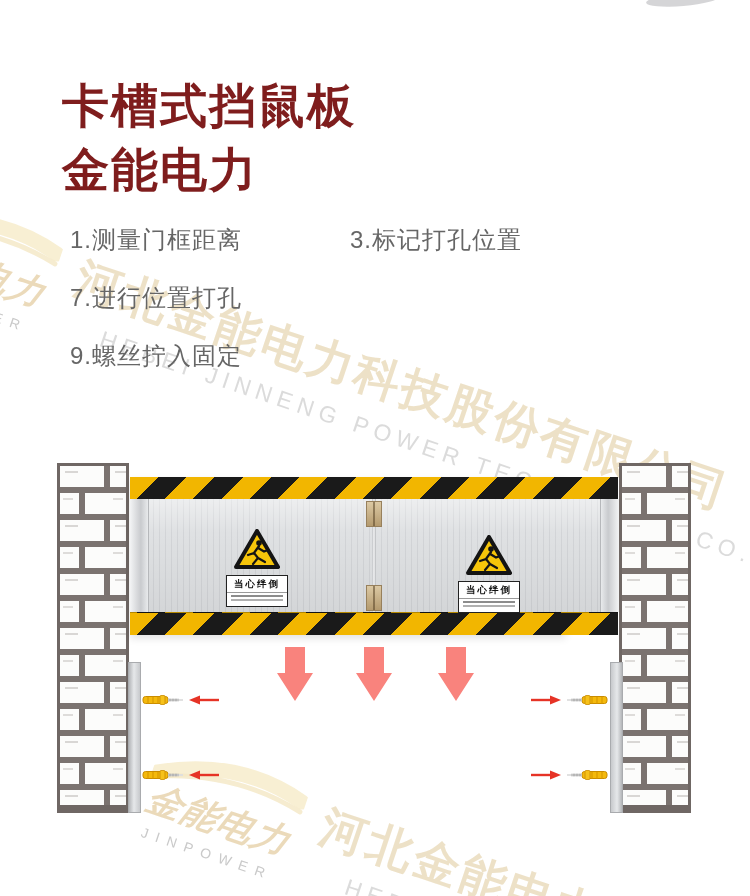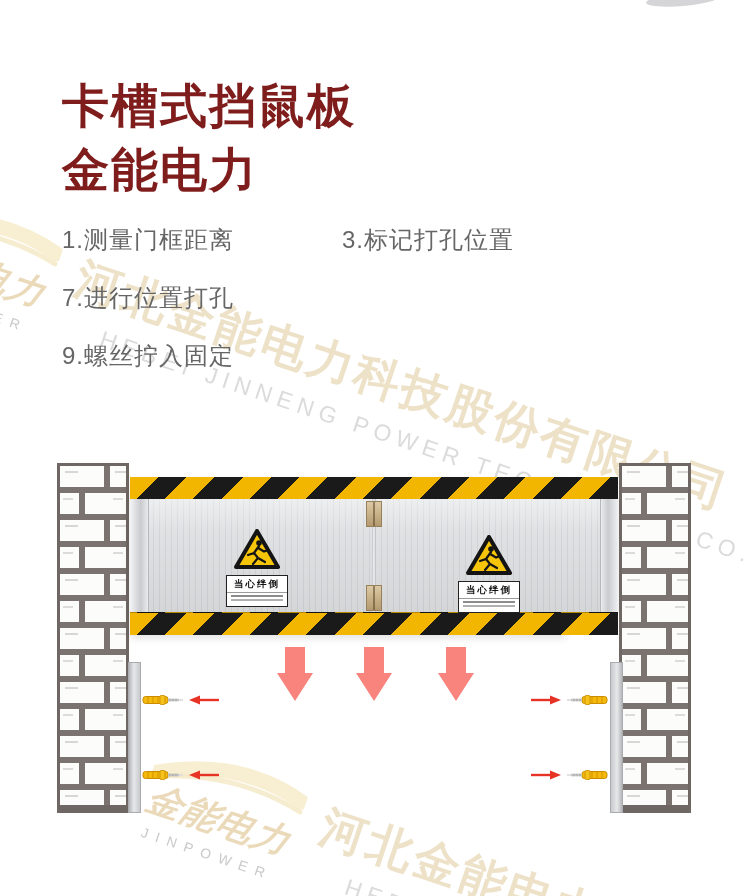--- a/index.html
+++ b/index.html
@@ -6,21 +6,21 @@
   .page{
     position:relative;width:750px;height:896px;overflow:hidden;background:#ffffff;
     font-family:"Liberation Sans","DejaVu Sans",sans-serif;
   }
   
   .title{
     position:absolute;left:62px;top:74px;z-index:3;
     font-size:47px;line-height:64px;font-weight:600;color:#7f1d1d;letter-spacing:2px;
   }
   .step{
-    position:absolute;z-index:3;font-size:24px;color:#666666;letter-spacing:1px;white-space:nowrap;
+    position:absolute;z-index:3;font-size:24px;color:#666666;letter-spacing:1px;white-space:nowrap;margin-left:8px;
   }
   .s1{left:62px;top:224px}.s2{left:342px;top:224px}
   .s3{left:62px;top:282px}.s4{left:342px;top:282px}
   .s5{left:62px;top:340px}.s6{left:342px;top:340px}
 
   
   .wm{position:absolute;z-index:1;display:flex;align-items:center;transform-origin:top left;
       transform:rotate(18.5deg);white-space:nowrap;pointer-events:none;}
   .wm-upper{left:-80px;top:185px;width:1100px;}
   .wm-lower{left:165px;top:733px;width:1100px;}

